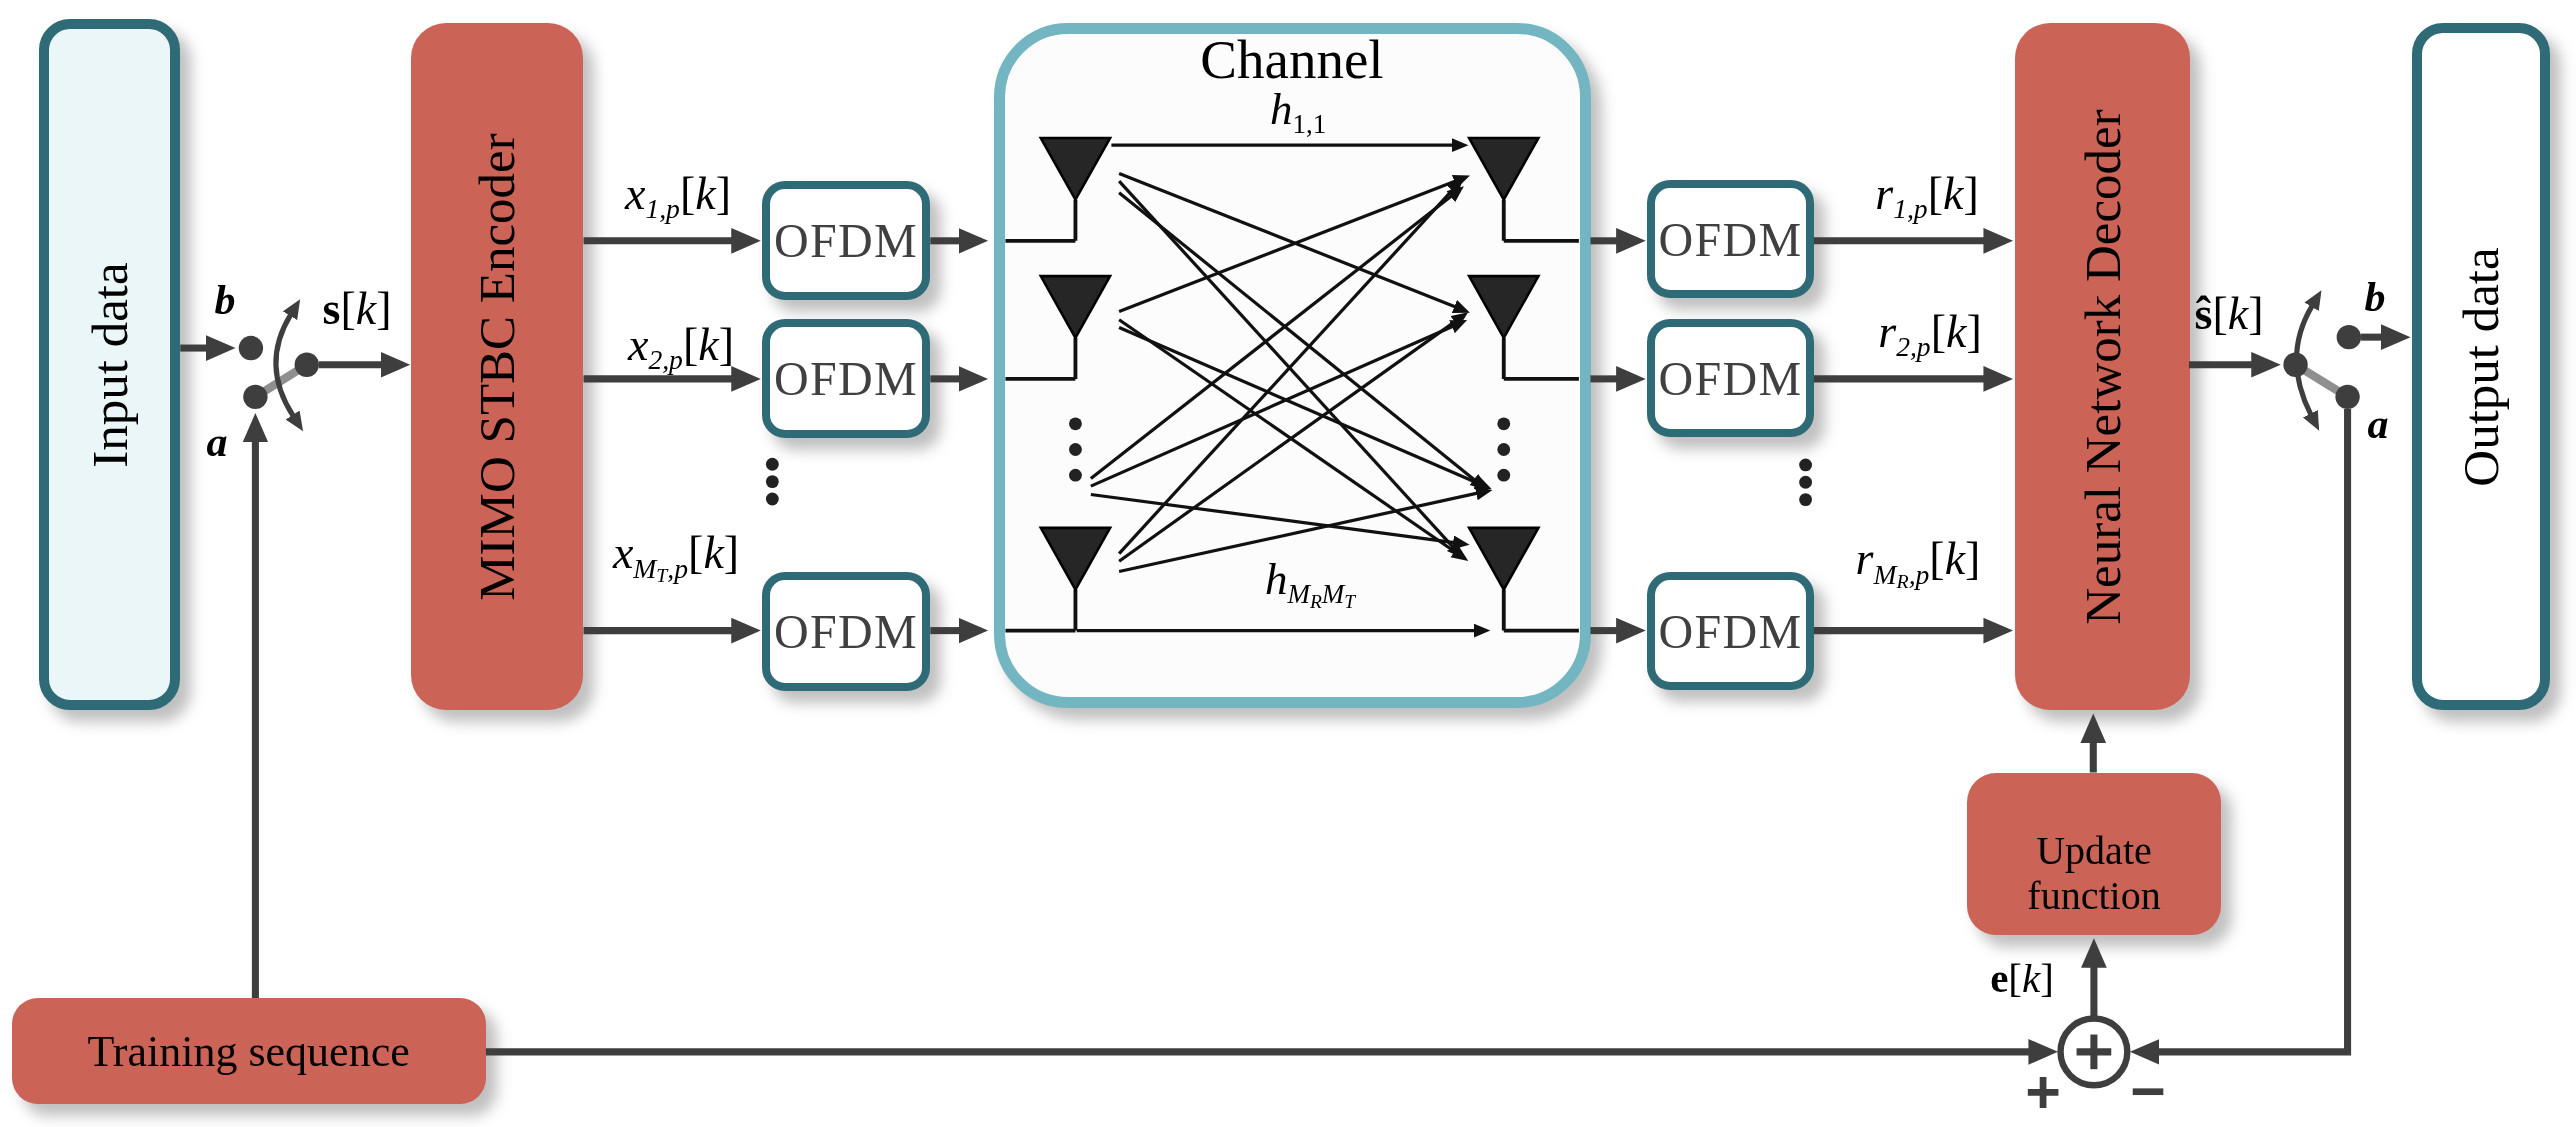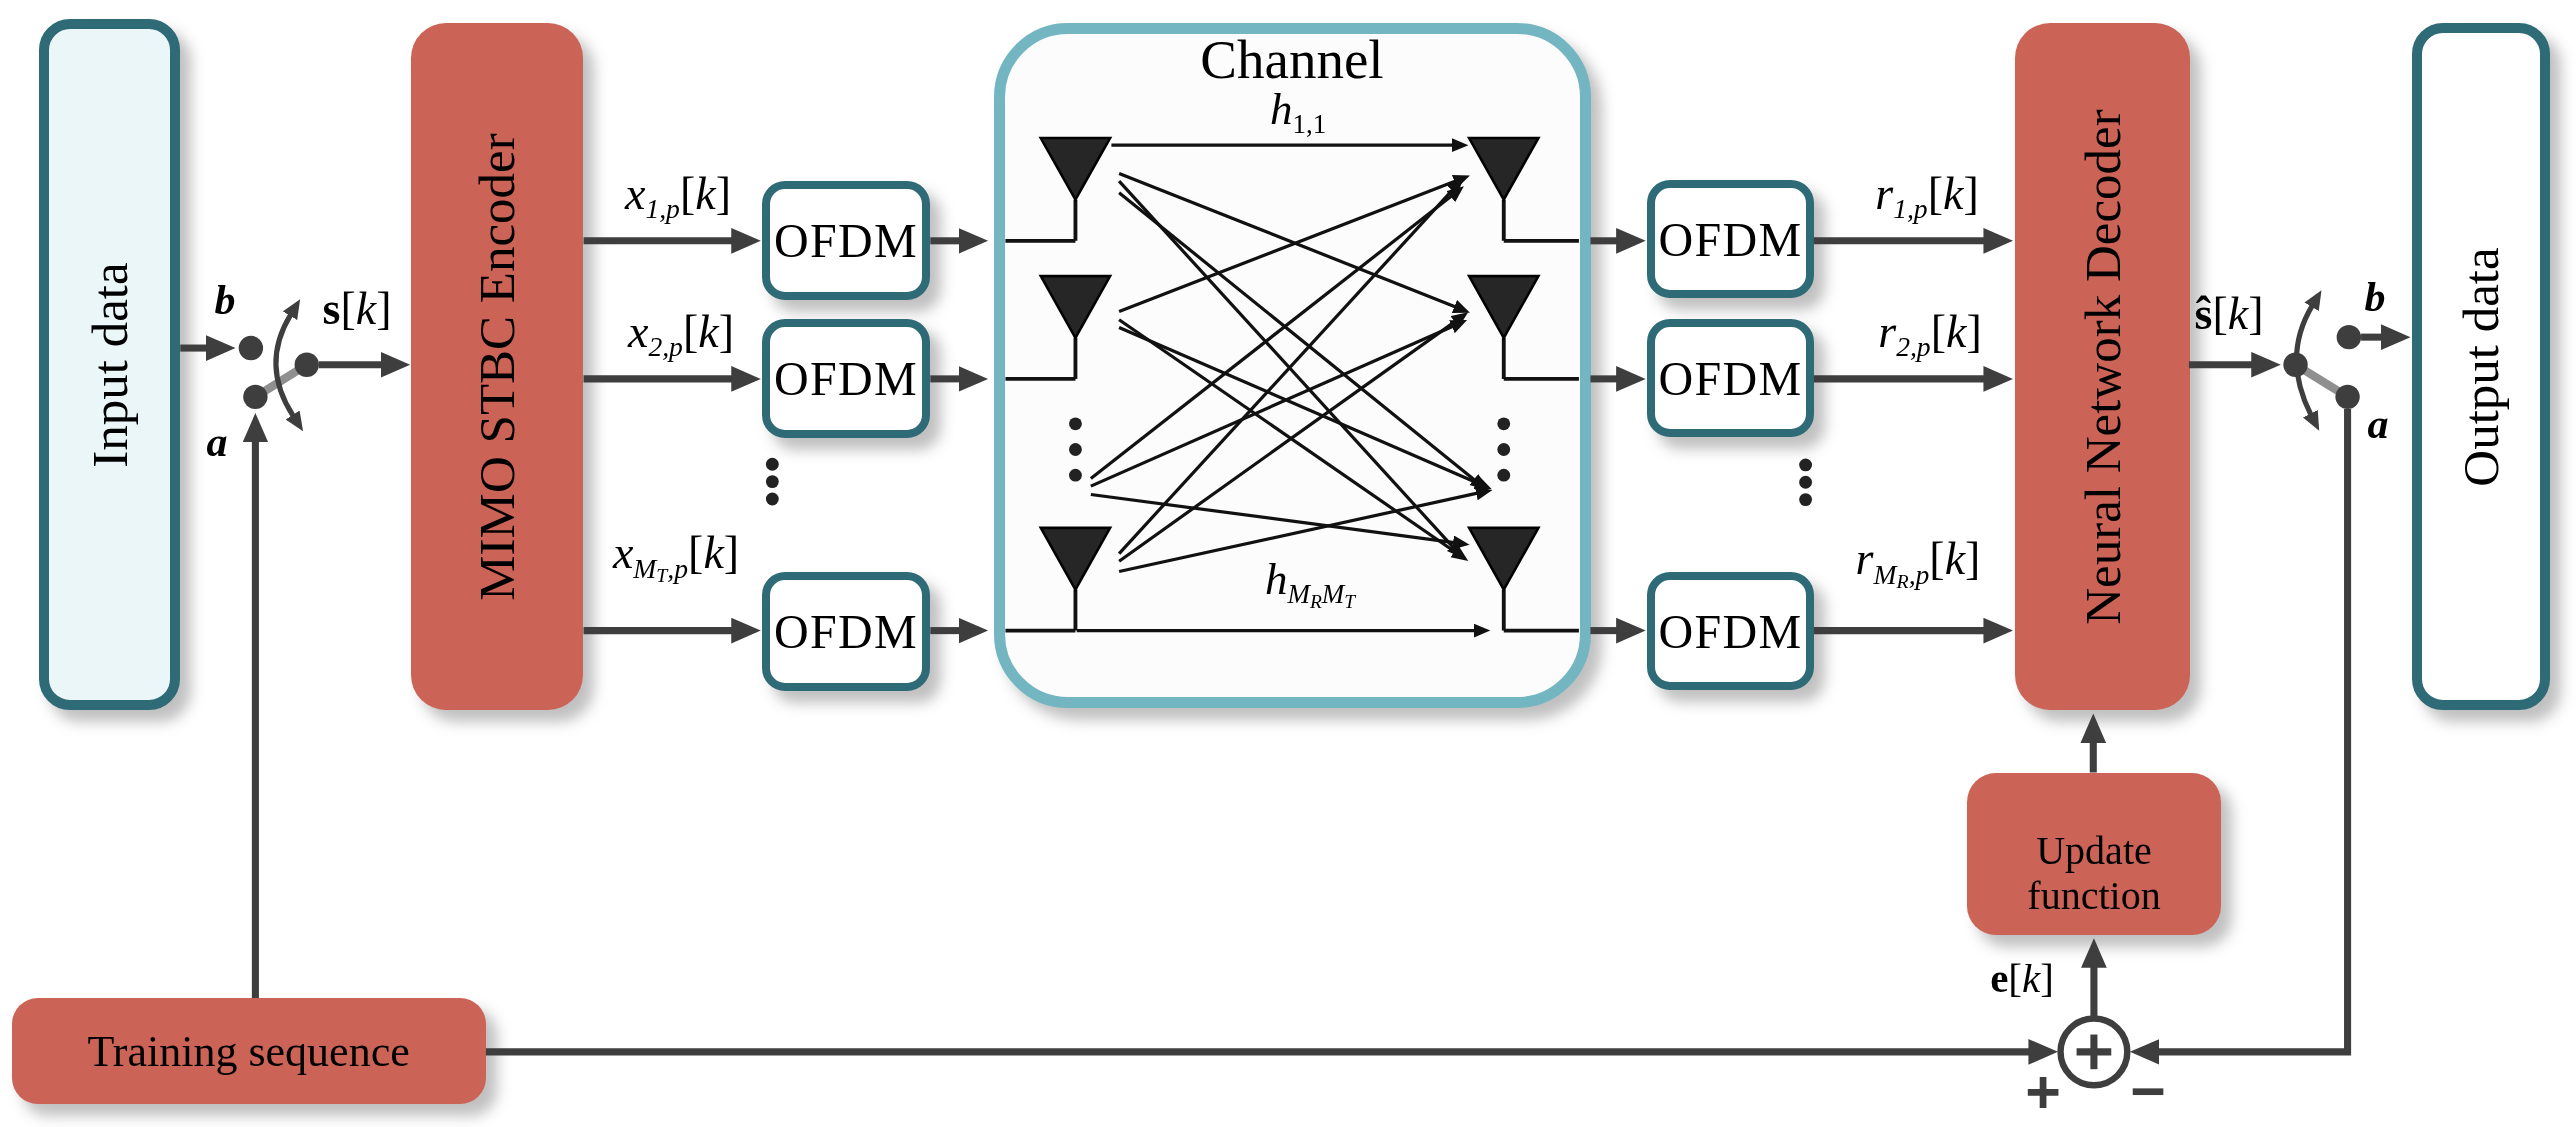--- a/index.html
+++ b/index.html
@@ -3,21 +3,21 @@
 <meta charset="utf-8">
 <style>
   html,body{margin:0;padding:0;background:#ffffff;}
   body{width:2576px;height:1127px;font-family:"Liberation Serif", serif;}
   #canvas{position:relative;width:2576px;height:1127px;background:#ffffff;overflow:hidden;}
 
   .box{position:absolute;box-sizing:border-box;display:flex;align-items:center;justify-content:center;}
   .shadow{box-shadow:10.3px 11.6px 14px rgba(90,90,90,0.38);}
   .tealbox{background:#ffffff;border:10.3px solid #2E6B77;border-radius:31px;}
   .redbox{background:#CC6357;border-radius:35px;color:#000;}
-  .ofdm{background:#ffffff;border:8.4px solid #2E6B77;border-radius:23px;font-size:48px;color:#000000;letter-spacing:1.3px;}
+  .ofdm{background:#ffffff;border:8.4px solid #2E6B77;border-radius:23px;font-size:48px;color:#404040;letter-spacing:1.3px;}
   .channel{background:#FCFCFC;border:11.6px solid #73B6C1;border-radius:74px;}
   .vtext{transform:rotate(-90deg);white-space:nowrap;font-size:51px;color:#000;}
 
   .lbl{position:absolute;transform:translate(-50%,-50%);white-space:nowrap;color:#000;z-index:6;}
   .sig{font-size:46px;}
   .sig sub{font-size:60%;line-height:0;vertical-align:-0.35em;}
   .sig sub sub{font-size:72%;vertical-align:-0.25em;}
   .mi{font-style:italic;}
   .mb{font-weight:bold;}
   .br{font-style:normal;}
@@ -195,21 +195,21 @@
     </g>
   </svg>
 
   <div class="lbl ab" style="left:225px;top:300px;">b</div>
   <div class="lbl ab" style="left:217px;top:442px;">a</div>
 
   <div class="lbl sig" style="left:357px;top:308px;"><span class="mb">s</span><span class="br">[</span><span class="mi">k</span><span class="br">]</span></div>
 
   <div class="lbl sig" style="left:678px;top:193px;"><span class="mi">x</span><sub class="mi">1,p</sub><span class="br">[</span><span class="mi">k</span><span class="br">]</span></div>
 
-  <div class="lbl sig" style="left:681px;top:331px;"><span class="mi">x</span><sub class="mi">2,p</sub><span class="br">[</span><span class="mi">k</span><span class="br">]</span></div>
+  <div class="lbl sig" style="left:681px;top:344px;"><span class="mi">x</span><sub class="mi">2,p</sub><span class="br">[</span><span class="mi">k</span><span class="br">]</span></div>
 
   <div class="lbl sig" style="left:676px;top:552px;"><span class="mi">x</span><sub><span class="mi">M</span><sub class="mi">T</sub><span class="mi">,p</span></sub><span class="br">[</span><span class="mi">k</span><span class="br">]</span></div>
 
   <div class="lbl sig" style="left:1298px;top:109px;font-size:45px;"><span class="mi">h</span><sub>1,1</sub></div>
 
   <div class="lbl sig" style="left:1310px;top:579px;font-size:45px;"><span class="mi">h</span><sub><span class="mi">M</span><sub class="mi">R</sub><span class="mi">M</span><sub class="mi">T</sub></sub></div>
 
   <div class="lbl sig" style="left:1927px;top:193px;"><span class="mi">r</span><sub class="mi">1,p</sub><span class="br">[</span><span class="mi">k</span><span class="br">]</span></div>
 
   <div class="lbl sig" style="left:1930px;top:331px;"><span class="mi">r</span><sub class="mi">2,p</sub><span class="br">[</span><span class="mi">k</span><span class="br">]</span></div>

